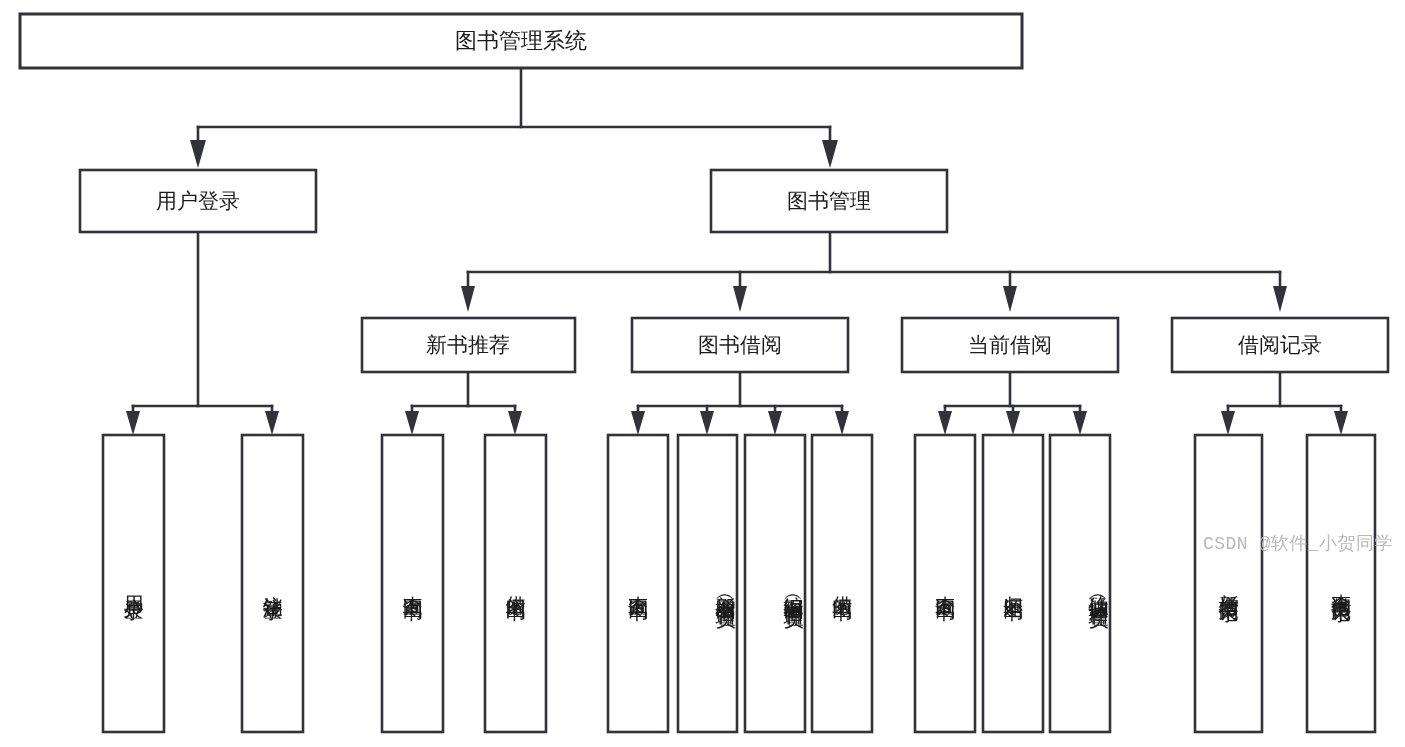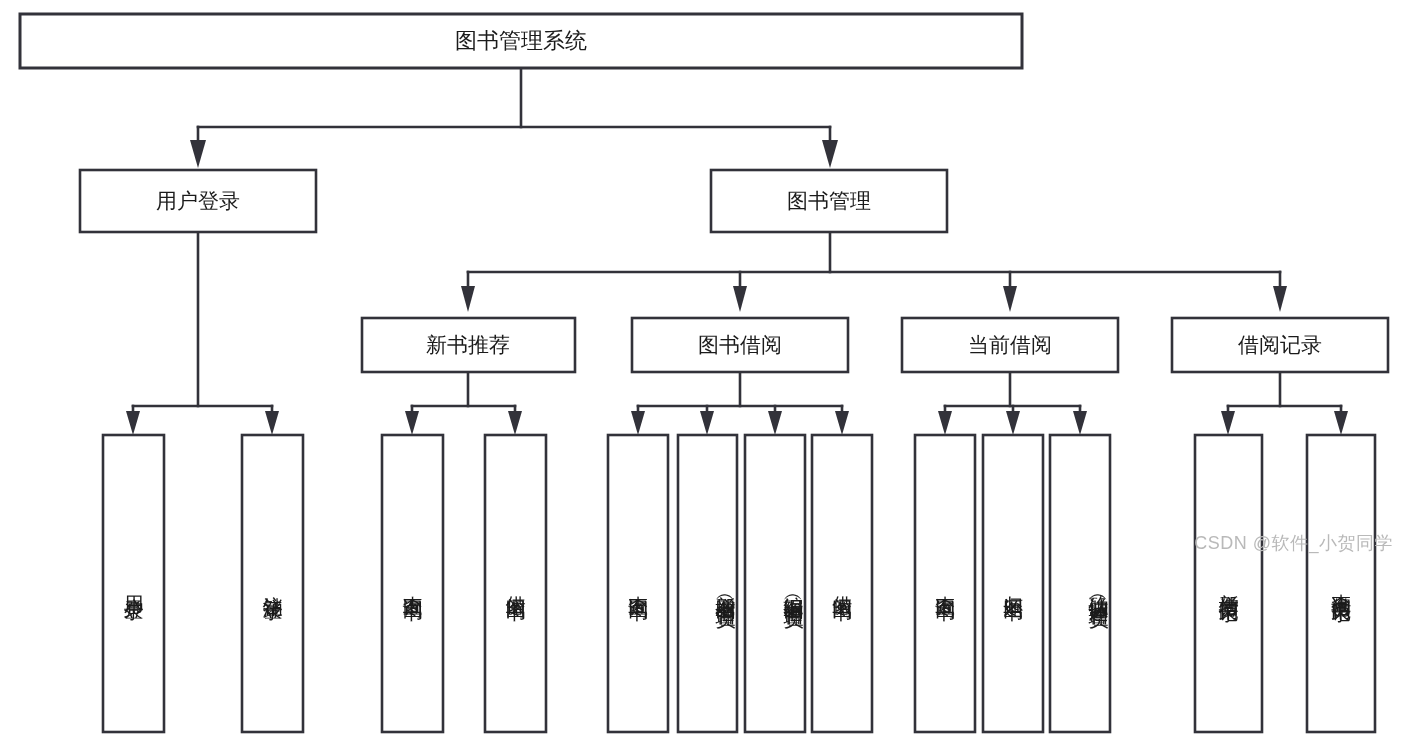--- a/index.html
+++ b/index.html
@@ -69,21 +69,21 @@
     color: #1b1b1b;
     letter-spacing: 2px;
     white-space: nowrap;
     pointer-events: none;
     box-sizing: border-box;
   }
   .watermark {
     position: absolute;
     right: 12px;
     bottom: 6px;
-    font-family: Liberation Sans, sans-serif;
+    font-family: Liberation Mono, monospace;
     font-size: 18px;
     color: #b9b9b9;
     letter-spacing: 0.5px;
     white-space: nowrap;
   }
 </style>
 </head>
 <body>
 
 <div id="diagram-root">

